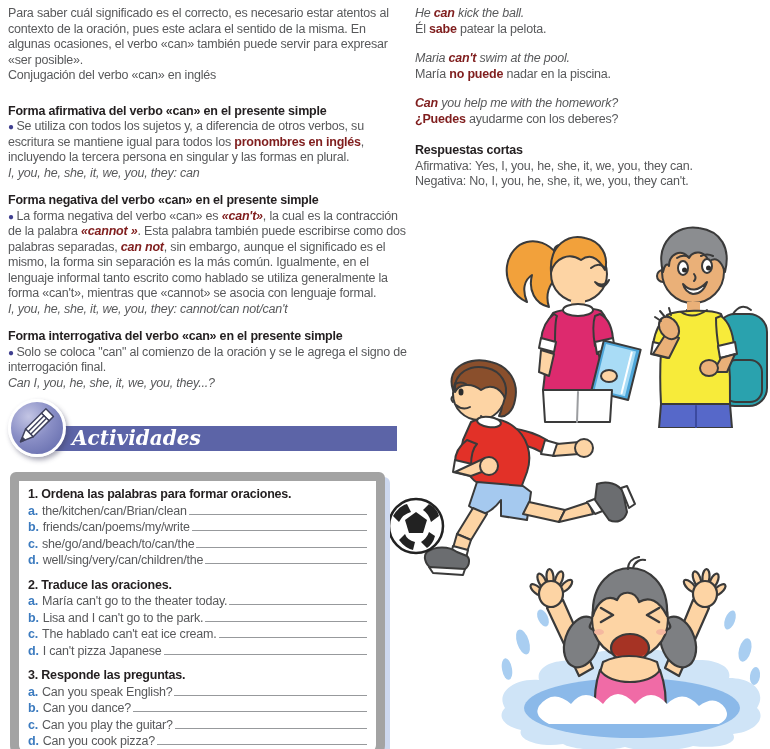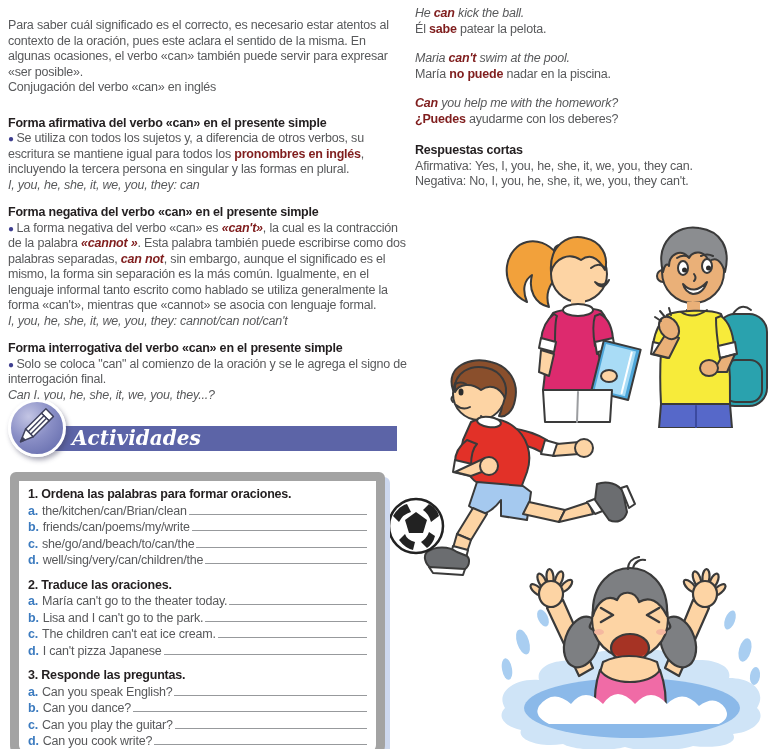--- a/index.html
+++ b/index.html
@@ -9,21 +9,21 @@
     color:#58595b;letter-spacing:-0.2px;
   }
   p{margin:0;}
   .hd{color:#231f20;font-weight:bold;}
   .acc{color:#7f1d1d;font-weight:bold;}
   .it{font-style:italic;}
   .acc.it{font-style:italic;}
   .blt{color:#3f3f8f;font-size:10px;}
   .ex{font-style:italic;}
 
-  .col-l{position:absolute;left:8px;top:18px;width:402px;}
+  .col-l{position:absolute;left:8px;top:6px;width:402px;}
   .col-l .subtitle{text-align:left;width:380px;margin:0 0 20px 0;}
   .col-l .sec{margin-bottom:12px;}
 
   .col-r{position:absolute;left:415px;top:6px;width:352px;}
   .col-r .pair{margin-bottom:14px;}
   .col-r .shorts{margin-top:16px;}
 
   
   .act-badge{
     position:absolute;left:8px;top:399px;width:58px;height:58px;border-radius:50%;
@@ -151,21 +151,21 @@
           <span class="act-text">María can't go to the theater today.</span>
           <span class="act-line"></span>
         </div>
       <div class="act-row">
           <span class="act-letter">b.</span>
           <span class="act-text">Lisa and I can't go to the park.</span>
           <span class="act-line"></span>
         </div>
       <div class="act-row">
           <span class="act-letter">c.</span>
-          <span class="act-text">The children can't eat ice cream. </span>
+          <span class="act-text">The hablado can't eat ice cream. </span>
           <span class="act-line"></span>
         </div>
       <div class="act-row">
           <span class="act-letter">d.</span>
           <span class="act-text">I can't pizza Japanese</span>
           <span class="act-line"></span>
         </div>
     </div>
     <div class="ex-block">
       <p class="ex-title">3. Responde las preguntas.</p>
@@ -179,21 +179,21 @@
           <span class="act-text">Can you dance?</span>
           <span class="act-line"></span>
         </div>
       <div class="act-row">
           <span class="act-letter">c.</span>
           <span class="act-text">Can you play the guitar?</span>
           <span class="act-line"></span>
         </div>
       <div class="act-row">
           <span class="act-letter">d.</span>
-          <span class="act-text">Can you cook write?</span>
+          <span class="act-text">Can you cook pizza?</span>
           <span class="act-line"></span>
         </div>
     </div>
   </div>
 </div>
 
 <div class="ill ill-pair">
 <svg width="273" height="210" viewBox="0 0 273 210">
   <g stroke="#3a3a3a" stroke-width="2" stroke-linejoin="round" stroke-linecap="round">
 

